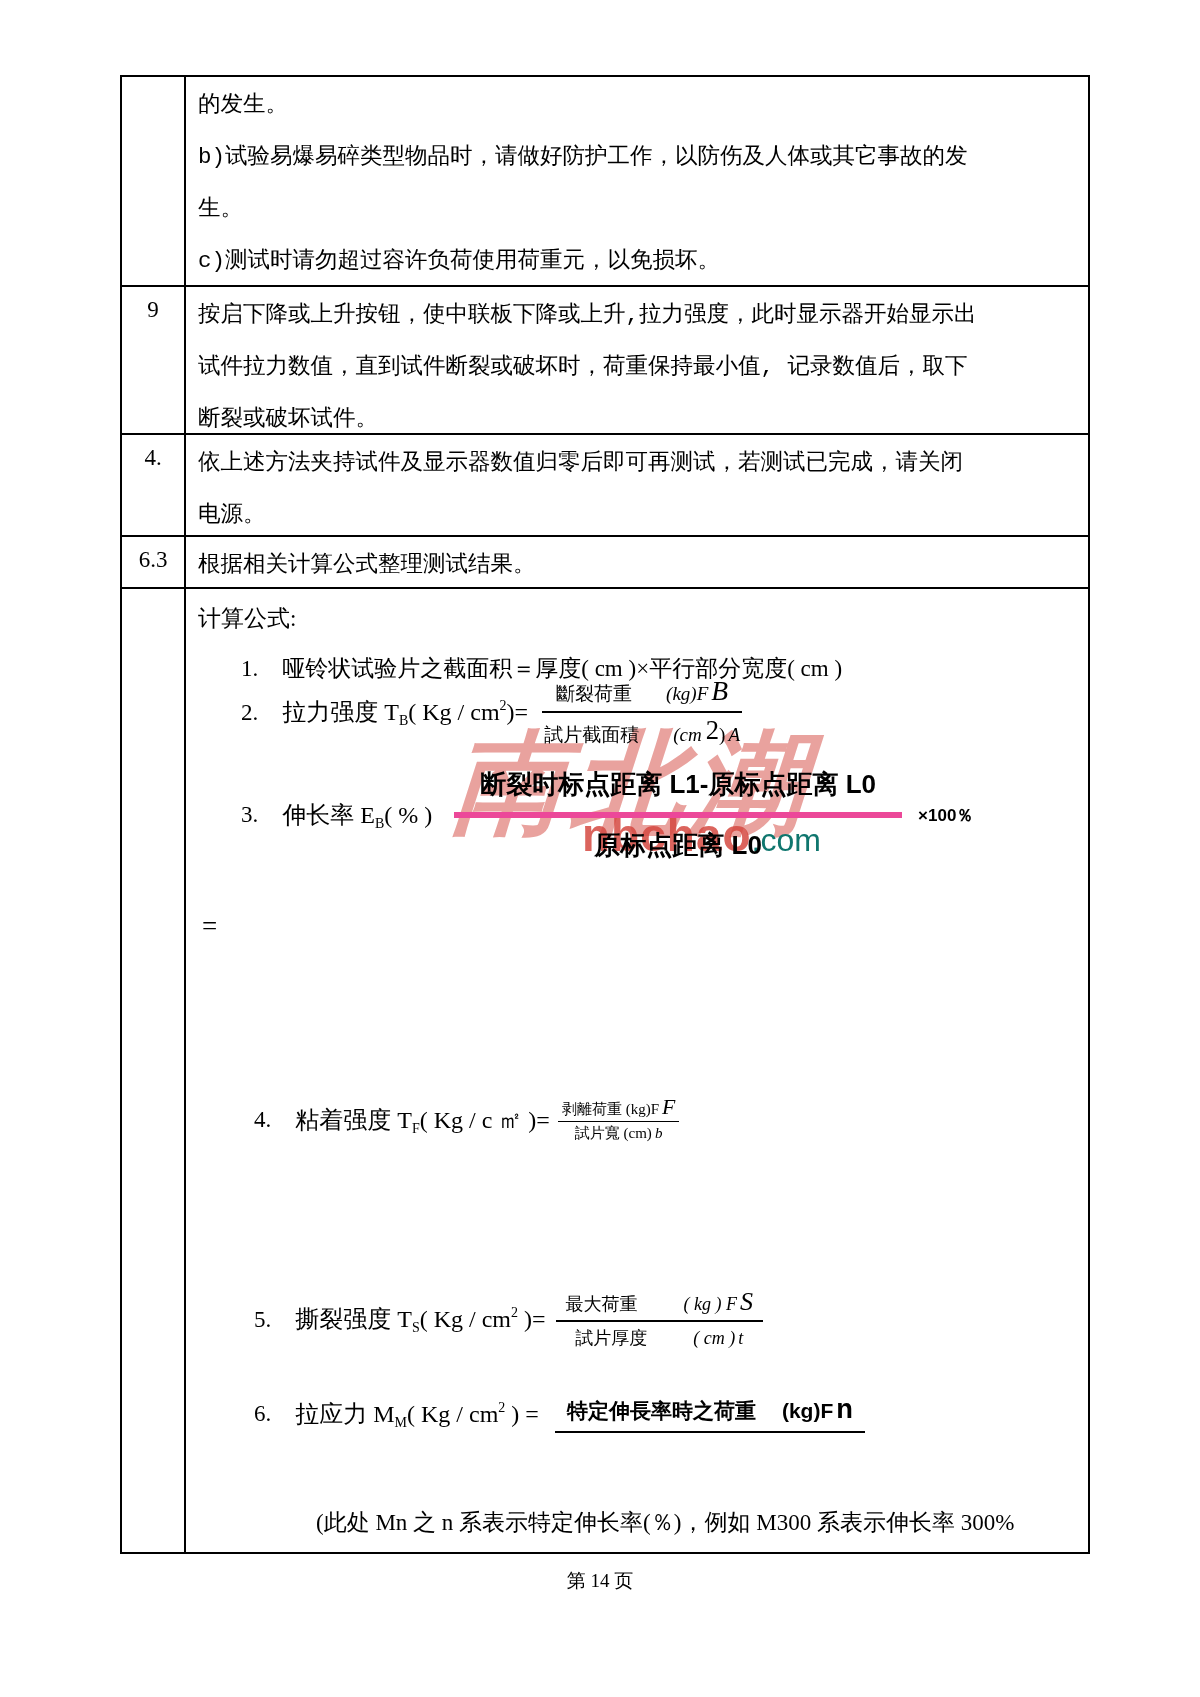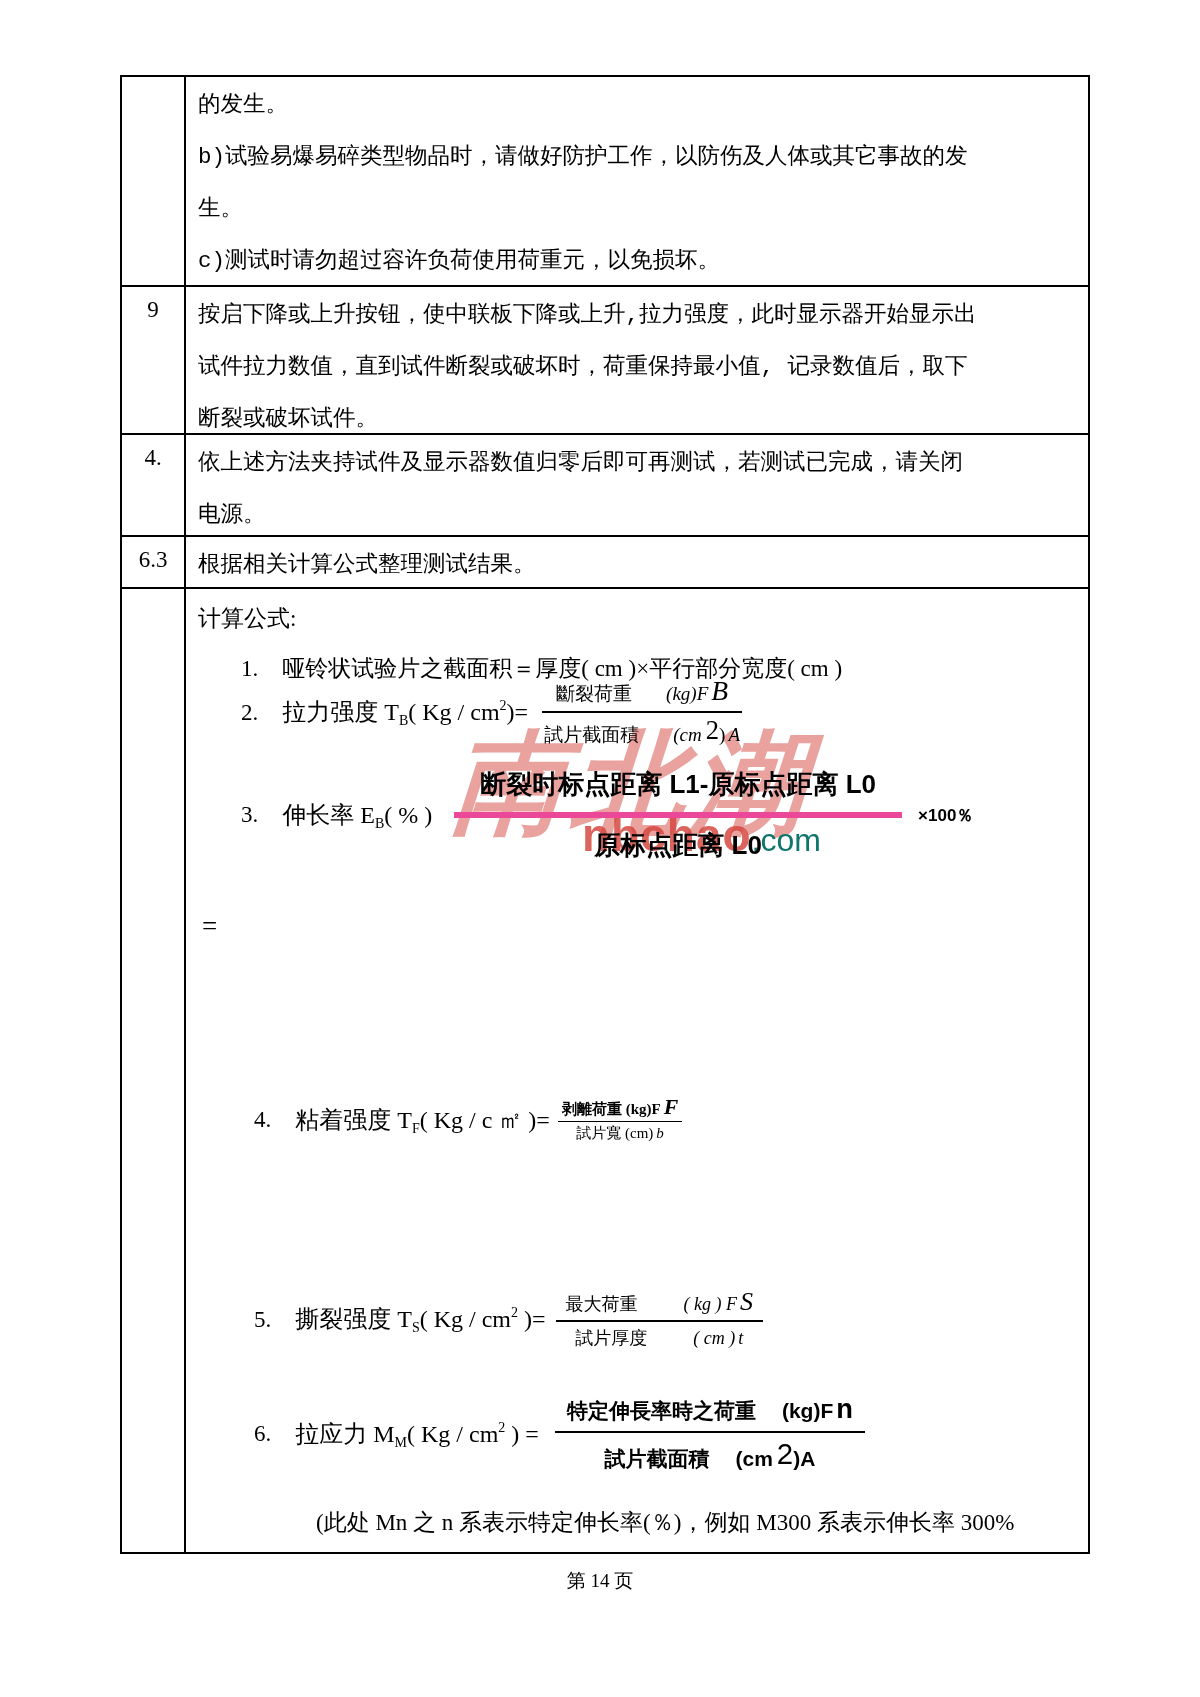--- a/index.html
+++ b/index.html
@@ -50,21 +50,21 @@
   .frac-f3{font-family:"Liberation Sans","DejaVu Sans",sans-serif;font-weight:bold;
            font-size:26px;margin-left:22px;}
   .frac-f3 .ftop{border-bottom:6px solid #ec4899;padding:0 26px 10px;}
   .frac-f3 .fbot{padding-top:10px;}
   .fmult{font-family:"Liberation Sans","DejaVu Sans",sans-serif;font-weight:bold;
          font-size:17px;margin-left:16px;}
   .f3eq{position:absolute;left:16px;top:322px;font-size:27px;}
 
   .f4{left:68px;top:508px;}
   .frac-f4{font-size:15px;margin-left:8px;}
-  .frac-f4 .ftop{border-bottom:1.5px solid #000;padding:0 4px 2px;font-weight:bold;}
+  .frac-f4 .ftop{border-bottom:1.5px solid #000;padding:0 4px 2px;}
   .frac-f4 .fbot{padding-top:2px;}
 
   .f5{left:68px;top:700px;}
   .frac-f5{font-size:18px;margin-left:10px;}
   .frac-f5 .ftop{padding:0 10px 4px;}
   .frac-f5 .fbot{padding-top:4px;}
   .frac-f5 .funit{margin-left:46px;}
 
   .f6{left:68px;top:806px;}
   .frac-f6{font-family:"Liberation Sans","DejaVu Sans",sans-serif;font-weight:bold;
@@ -174,21 +174,20 @@
             <span class="ftop"><span>最大荷重</span><span class="funit">( kg ) F</span><span class="fbigvar">S</span></span>
             <span class="fbot"><span>試片厚度</span><span class="funit">( cm )</span><span class="fsmallvar">t</span></span>
           </span>
         </div>
 
         <div class="fblock f6">
           <span class="fno">6.</span>
           <span class="lhs"><span>拉应力 M</span><span class="sub">M</span><span>( Kg / cm</span><span class="sup">2</span><span> ) =</span></span>
           <span class="frac frac-f6">
             <span class="ftop"><span>特定伸長率時之荷重</span><span class="funit">(kg)F</span><span class="fbigvar">n</span></span>
-            <span class="fbot"><span>試片截面積</span><span class="funit">(cm</span><span class="fraised">2</span><span>)A</span></span>
           </span>
         </div>
 
         <div class="fnote">(此处 Mn 之 n 系表示特定伸长率(％)，例如 M300 系表示伸长率 300%</div>
 
       </div>
     </div>
 
   </div>
 

